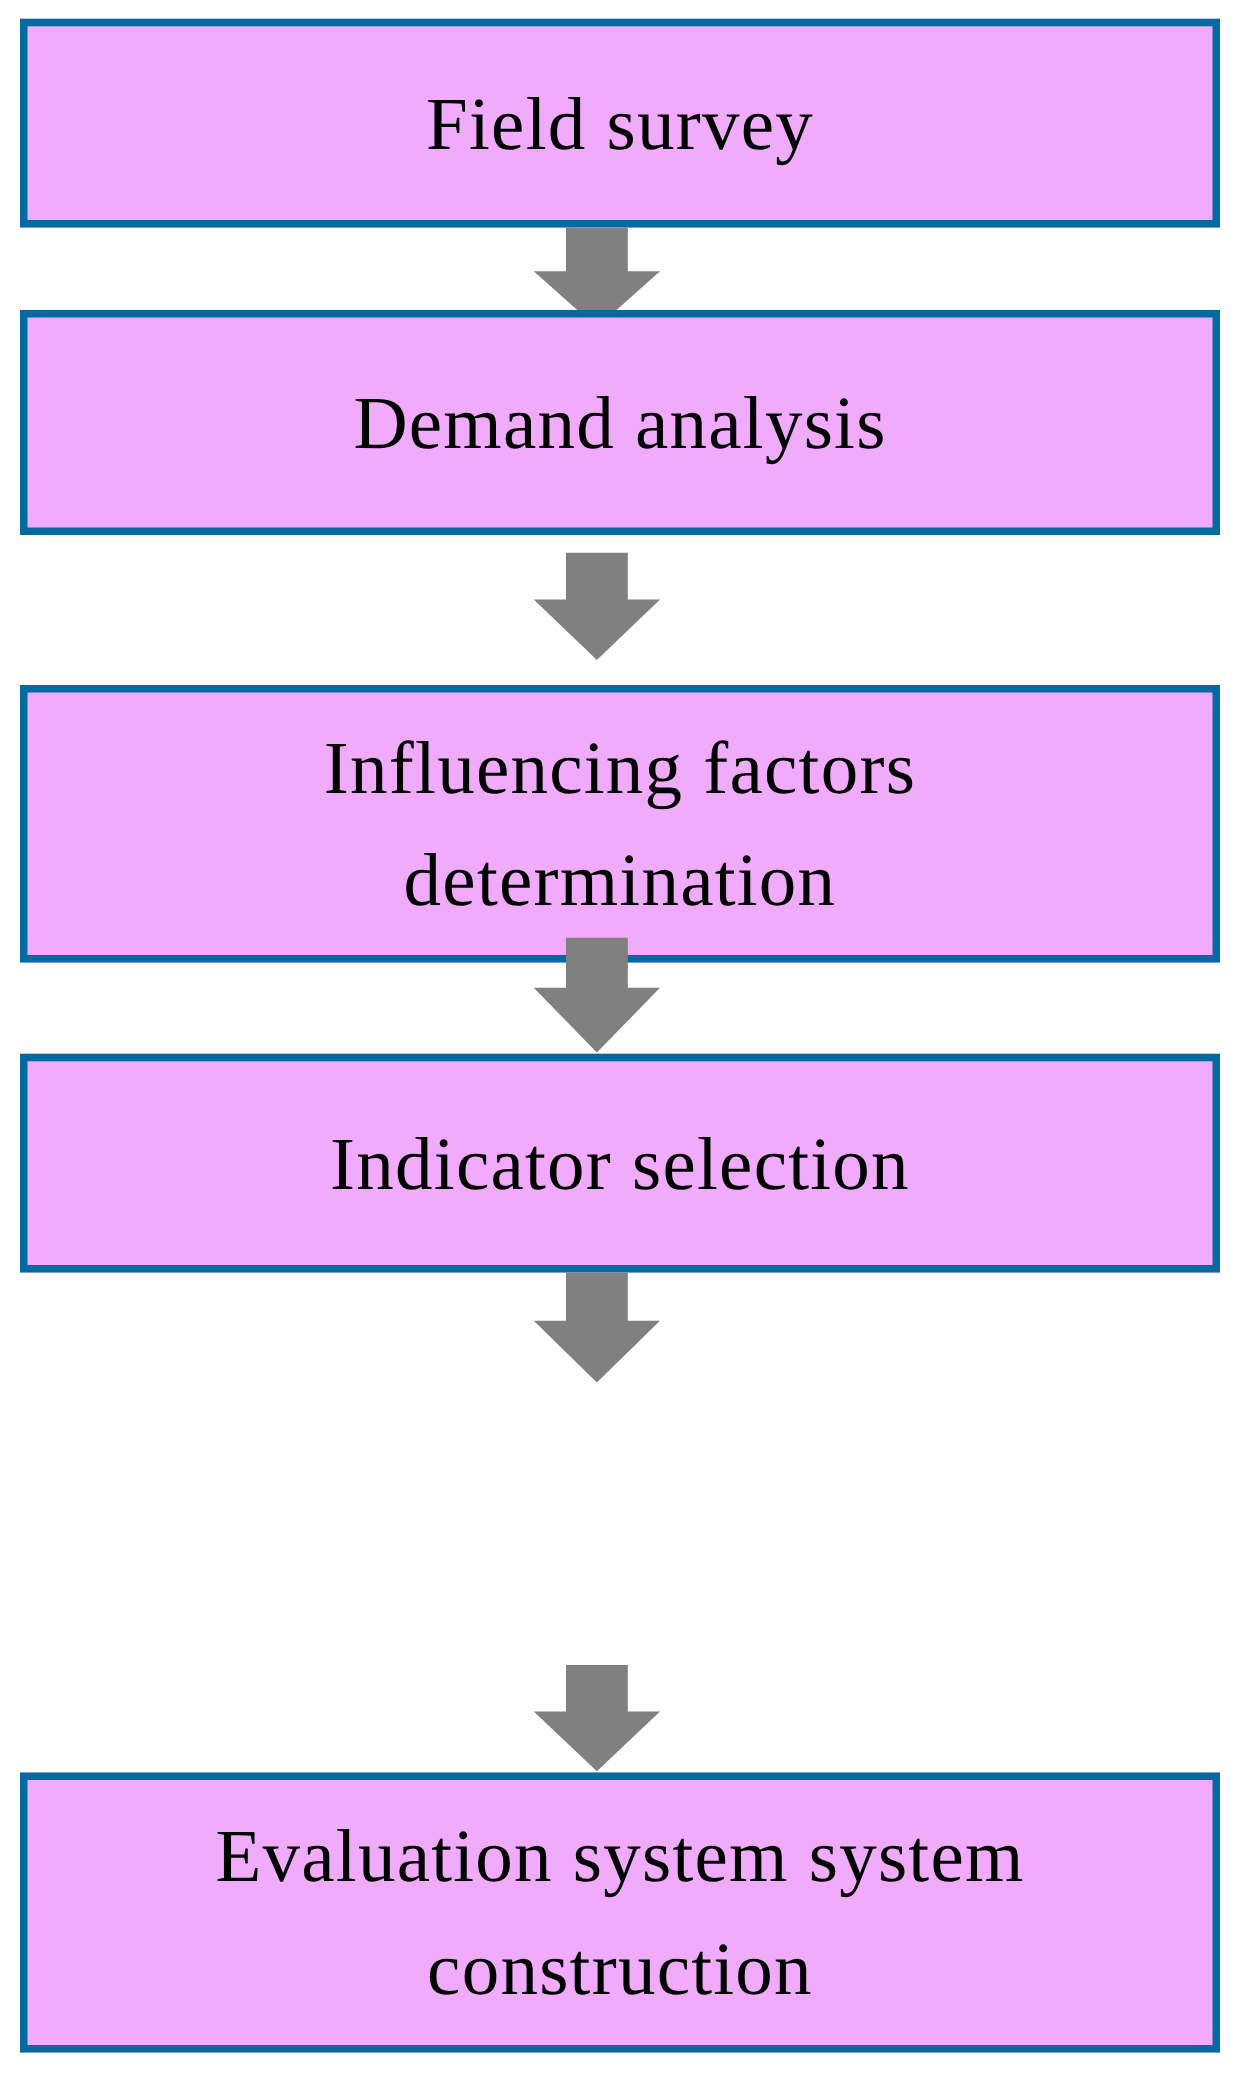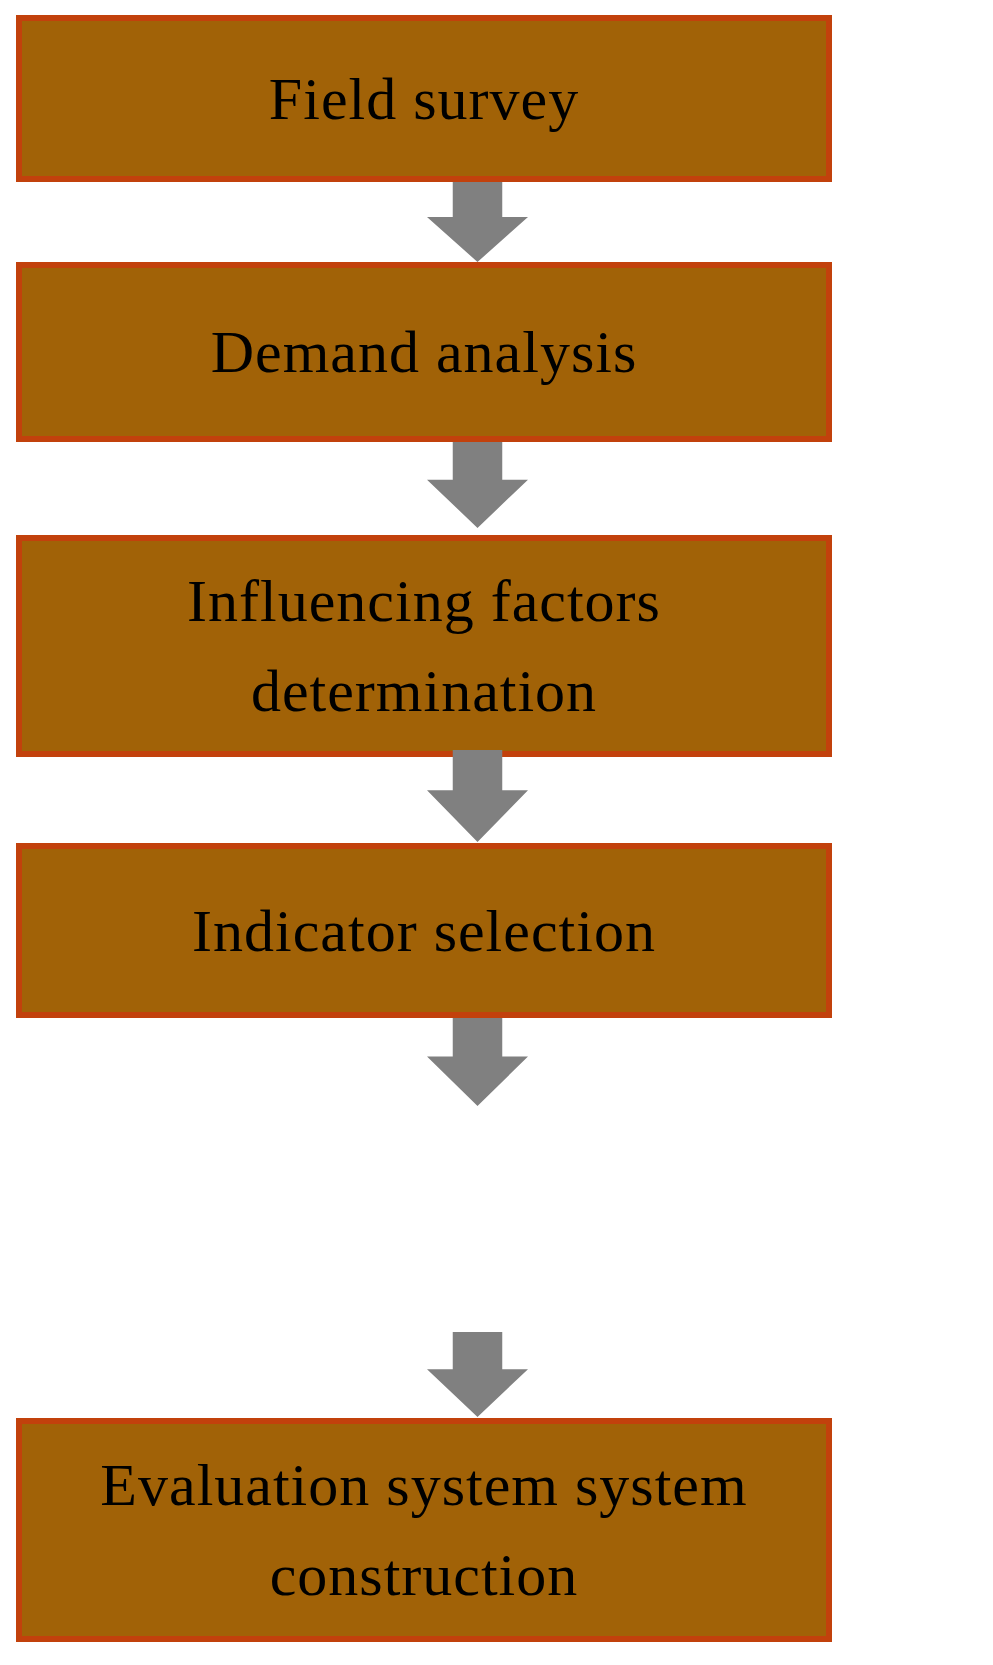--- a/index.html
+++ b/index.html
@@ -12,36 +12,36 @@
     width: 993px;
     height: 1665px;
     background: #ffffff;
     font-family: "Liberation Serif", "DejaVu Serif", serif;
     color: #000000;
     overflow: hidden;
   }
   .flow-box {
     position: absolute;
     left: 16px;
-    width: 816px;
+    width: 960px;
     box-sizing: border-box;
-    border: 6px solid #c2410c;
-    background: #a16207;
+    border: 6px solid #0369a1;
+    background: #f0abfc;
     display: flex;
     align-items: center;
     justify-content: center;
     text-align: center;
     font-size: 60px;
     line-height: 90px;
     white-space: pre-line;
     letter-spacing: 1px;
   }
   .box-1 { top: 15px;   height: 167px; }
-  .box-2 { top: 262px;  height: 180px; }
-  .box-3 { top: 535px;  height: 222px; }
+  .box-2 { top: 248px;  height: 180px; }
+  .box-3 { top: 548px;  height: 222px; }
   .box-4 { top: 843px;  height: 175px; }
   .box-5 { top: 1107px; height: 225px; }
   .box-6 { top: 1418px; height: 224px; }
 
   .flow-arrow {
     position: absolute;
     left: 427px;
     width: 101px;
     display: block;
   }

